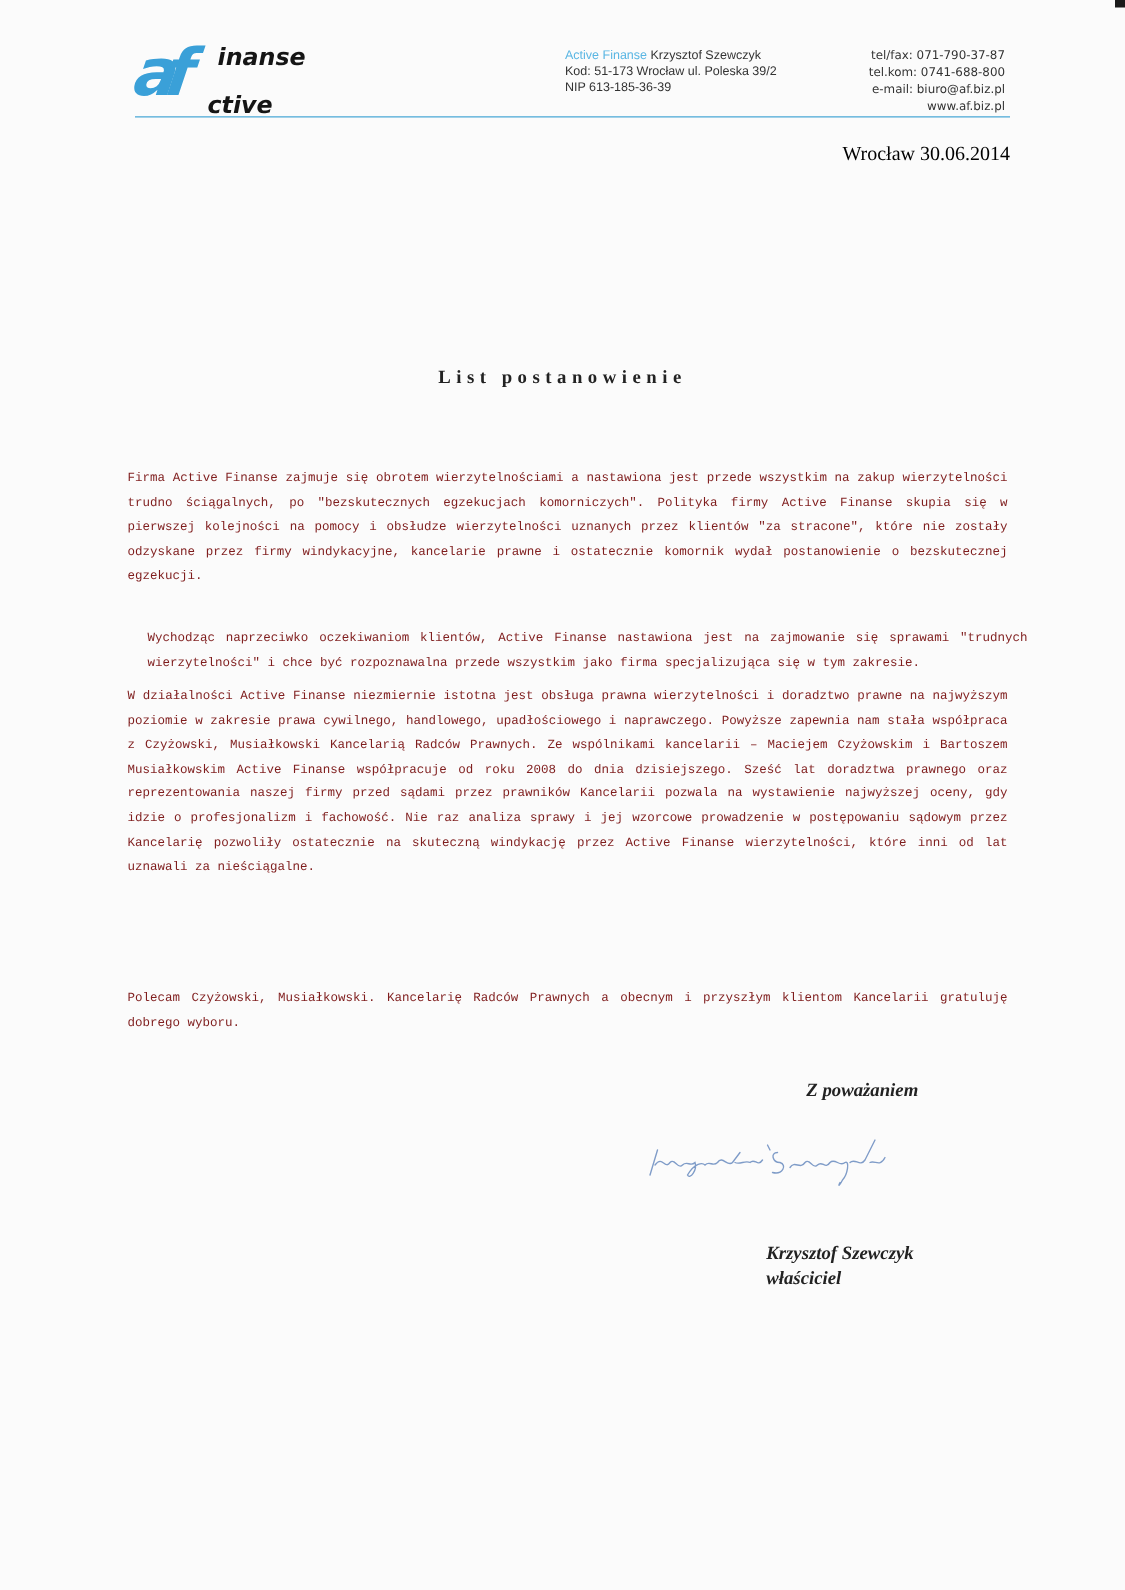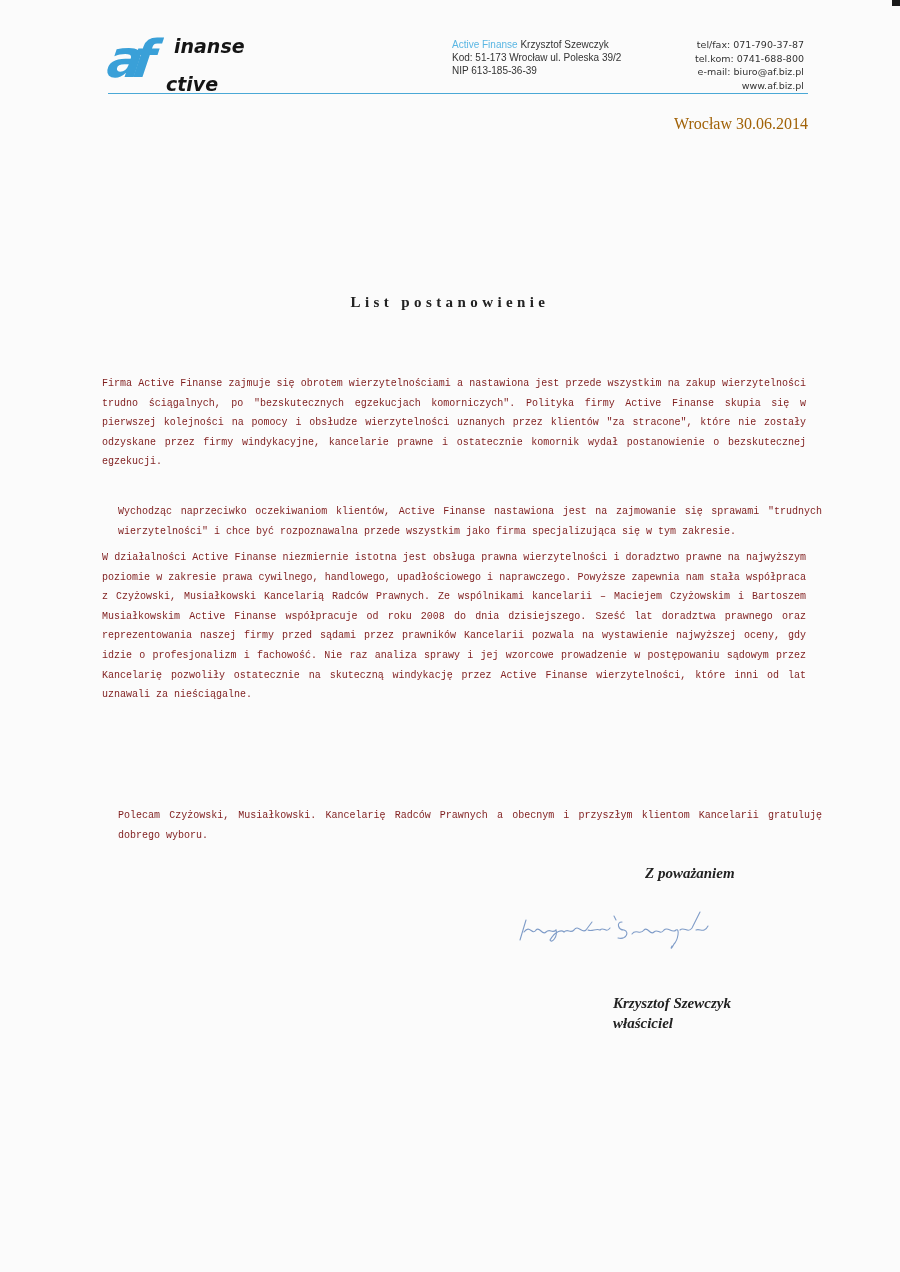--- a/index.html
+++ b/index.html
@@ -13,21 +13,21 @@
     .logo-af { position:absolute; left:0; top:0; font-family:"DejaVu Sans", sans-serif; font-weight:bold; font-style:italic;
       color:#3aa0d8; font-size:52px; letter-spacing:-10px; line-height:52px; transform:skewX(-8deg); }
     .logo-t1 { position:absolute; left:66px; top:3px; font-family:"DejaVu Sans", sans-serif; font-weight:bold; font-style:italic;
       font-size:19px; color:#151515; line-height:20px; }
     .logo-t2 { position:absolute; left:58px; top:41px; font-family:"DejaVu Sans", sans-serif; font-weight:bold; font-style:italic;
       font-size:19px; color:#151515; line-height:20px; }
     .company { position:absolute; left:452px; top:38px; font-family:Liberation Sans, sans-serif; font-size:10px; line-height:13px; color:#333; }
     .company .brand { color:#5ab6e3; }
     .contact { position:absolute; right:96px; top:38px; text-align:right; font-family:"DejaVu Sans", sans-serif; font-size:9.5px; line-height:13.5px; color:#333; }
     .header-rule { position:absolute; left:108px; top:93px; width:700px; height:1px; background:#4aa8d6; }
-    .date { position:absolute; right:92px; top:115px; font-size:16px; color:#a16207; }
+    .date { position:absolute; right:92px; top:115px; font-size:16px; color:#000000; }
     .title { position:absolute; left:0; width:900px; top:294px; text-align:center; font-size:15px; font-weight:bold; letter-spacing:4.4px; color:#222; }
     .body-text { position:absolute; left:102px; width:704px; font-size:10px; line-height:19.6px; text-align:justify; color:#7f1d1d;font-family:Liberation Mono, monospace; }
     .p1 { top:374px; } .p2 { top:486px; } .p3 { top:548px; } .p4 { top:790px; }
     .closing { position:absolute; left:613px; top:865px; font-size:15px; font-weight:bold; font-style:italic; color:#222;margin-left:32px; }
     .signature { position:absolute; left:512px; top:900px; width:270px; height:60px; }
     .signer { position:absolute; left:613px; top:993px; font-size:15px; font-weight:bold; font-style:italic; line-height:20px; color:#222; }
   </style>
 </head>
 <body>
 
@@ -57,21 +57,21 @@
 
 <div class="header-rule"></div>
 
 <div class="date">Wrocław 30.06.2014</div>
 
 <div class="title">List postanowienie</div>
 
 <p class="body-text p1" style="margin:0">Firma Active Finanse zajmuje się obrotem wierzytelnościami a nastawiona jest przede wszystkim na zakup wierzytelności trudno ściągalnych, po "bezskutecznych egzekucjach komorniczych". Polityka firmy Active Finanse skupia się w pierwszej kolejności na pomocy i obsłudze wierzytelności uznanych przez klientów "za stracone", które nie zostały odzyskane przez firmy windykacyjne, kancelarie prawne i ostatecznie komornik wydał postanowienie o bezskutecznej egzekucji.</p>
 <p class="body-text p2" style="margin:16px">Wychodząc naprzeciwko oczekiwaniom klientów, Active Finanse nastawiona jest na zajmowanie się sprawami "trudnych wierzytelności" i chce być rozpoznawalna przede wszystkim jako firma specjalizująca się w tym zakresie.</p>
 <p class="body-text p3" style="margin:0">W działalności Active Finanse niezmiernie istotna jest obsługa prawna wierzytelności i doradztwo prawne na najwyższym poziomie w zakresie prawa cywilnego, handlowego, upadłościowego i naprawczego. Powyższe zapewnia nam stała  współpraca z Czyżowski, Musiałkowski Kancelarią Radców Prawnych. Ze wspólnikami kancelarii – Maciejem Czyżowskim i Bartoszem Musiałkowskim Active Finanse współpracuje od roku 2008 do dnia dzisiejszego. Sześć lat doradztwa prawnego oraz reprezentowania naszej firmy przed sądami przez prawników Kancelarii pozwala na wystawienie najwyższej oceny, gdy idzie o profesjonalizm i fachowość. Nie raz analiza sprawy i jej wzorcowe prowadzenie w postępowaniu sądowym przez Kancelarię pozwoliły ostatecznie na skuteczną windykację przez Active Finanse wierzytelności, które inni od lat uznawali za nieściągalne.</p>
-<p class="body-text p4" style="margin:16px">Polecam Czyżowski, Musiałkowski. Kancelarię Radców Prawnych a obecnym i przyszłym klientom Kancelarii gratuluję dobrego wyboru.</p>
+<p class="body-text p4" style="margin:0">Polecam Czyżowski, Musiałkowski. Kancelarię Radców Prawnych a obecnym i przyszłym klientom Kancelarii gratuluję dobrego wyboru.</p>
 
 <div class="closing">Z poważaniem</div>
 
 <svg class="signature" viewBox="0 0 270 60">
   <g fill="none" stroke="#7f9cc8" stroke-width="1.1" stroke-linecap="round">
     <path d="M8 40 L14 20 M12 32 C18 24 20 36 24 30 C28 26 30 36 34 32 C38 28 40 34 44 30 C46 36 40 44 38 40 C44 30 50 30 52 32 C56 28 58 34 62 30 C66 24 70 34 74 30 L80 22 M76 30 C80 32 84 28 88 30 C92 26 94 34 98 28"></path>
     <path d="M110 22 C104 22 106 30 112 30 C118 32 114 40 106 38"></path>
     <path d="M120 34 C124 28 128 36 132 30 C136 26 138 36 142 32 C146 28 148 36 152 30 C156 26 160 34 164 30 C168 28 166 40 162 44 C160 48 158 50 160 46 M168 30 C172 26 176 34 180 28 L188 12 M184 30 C188 28 192 34 196 26"></path>
     <path d="M102 16 L104 20"></path>
   </g>

